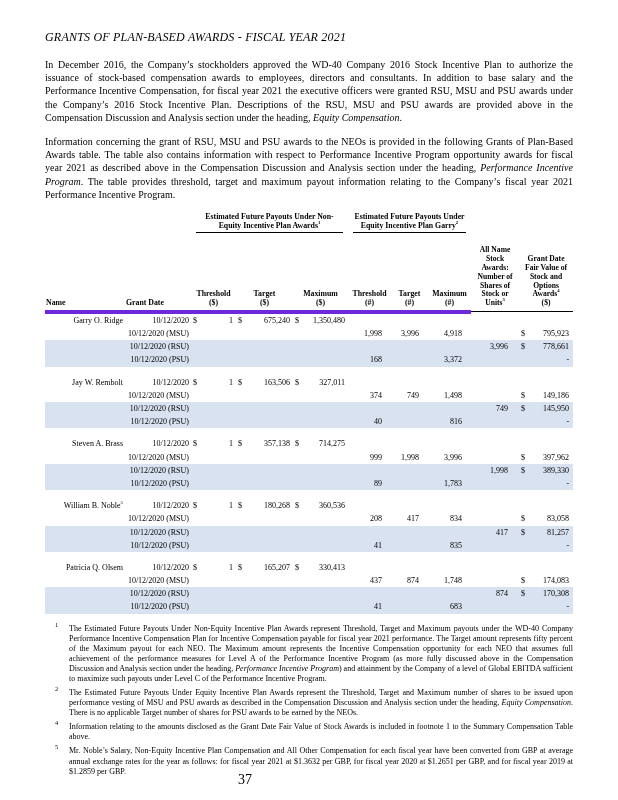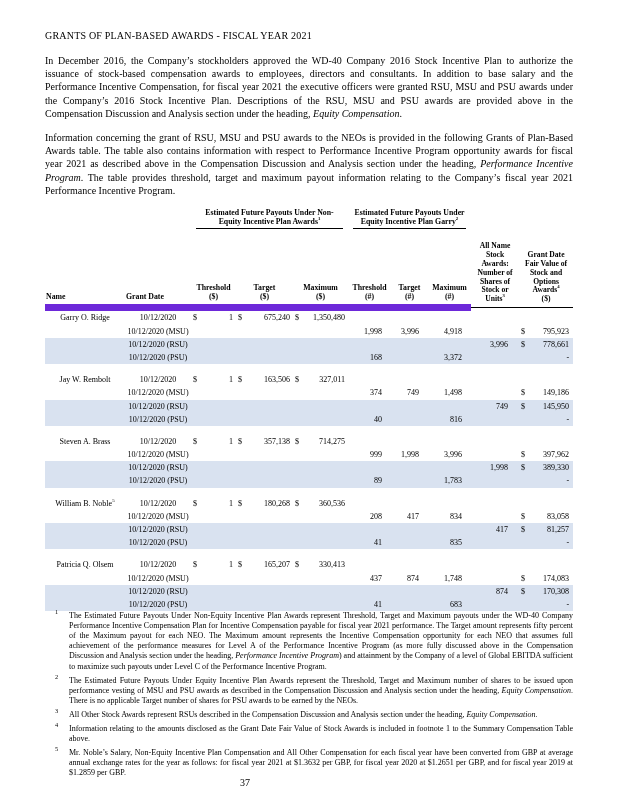--- a/index.html
+++ b/index.html
@@ -2,51 +2,51 @@
 <html><head>
 <meta charset="utf-8">
 <style>
   * { margin:0; padding:0; box-sizing:border-box; }
   html,body { background:#fff; }
   body {
     width:618px; height:800px; overflow:hidden; position:relative;
     font-family:"Liberation Serif","DejaVu Serif",serif; color:#000;
   }
   .page { padding:30px 45px 0 45px; }
-  .doc-title { font-size:10px; letter-spacing:.2px; margin-bottom:13px; font-weight:normal; }
+  .doc-title { font-size:12px; letter-spacing:.2px; margin-bottom:13px; font-weight:normal;font-style:italic; }
   .para { font-size:10px; line-height:1.32; text-align:justify; margin-bottom:11px; }
   .it { font-style:italic; }
   sup { font-size:.62em; vertical-align:super; line-height:0; }
 
   
   table.grants { border-collapse:collapse; table-layout:fixed; width:528px; margin-top:4px; }
   .grants th { font-weight:bold; font-size:7.8px; line-height:1.18; padding:0 1px 2px 1px; text-align:center; }
   .group-row th { height:44px; vertical-align:top; }
   .group-row th.nb { border:none; }
   .grp-inner { border-bottom:1px solid #000; padding-bottom:2px; margin:0 4px; text-align:center; }
-  .col-row th { height:56px; vertical-align:bottom; border-bottom:7px solid #6d28d9; padding-bottom:3px; }
+  .col-row th { height:56px; vertical-align:bottom; border-bottom:4px solid #6d28d9; padding-bottom:3px; }
   th.left { text-align:left; }
   th.tall { vertical-align:bottom; border-bottom:1px solid #000; font-size:7.6px; padding-bottom:3px; }
   .grants td { font-size:8px; line-height:1.15; padding:2px 2px; height:12px; vertical-align:middle; }
-  td.cname, td.cgrant { text-align:center; white-space:nowrap; }
+  td.cname, td.cgrant { text-align:right; white-space:nowrap; }
   td.money { text-align:right; padding-right:3px; }
   td.money .sym { float:left; }
   td.num { text-align:right; padding-right:9px; }
   td.other { padding-right:11px; }
   td.fv { padding-right:4px; }
   tr.shade td { background:#d9e2f0; }
   tr.spacer td { height:9px; background:#fff; padding:0; }
 
   
-  .footnotes { }
+  .footnotes { margin-top:10px; }
   .fn { display:flex; margin-bottom:4px; padding-left:10px; }
   .fn-num { width:14px; flex:none; font-size:6.3px; padding-top:1px; }
   .fn-text { flex:1; font-size:8px; line-height:1.26; text-align:justify; }
 
-  .page-number { position:absolute; bottom:12px; left:0; width:490px; text-align:center; font-size:10px; }
+  .page-number { position:absolute; bottom:12px; left:0; width:490px; text-align:center; font-size:14px; }
 </style>
 </head>
 <body>
 
 <div class="page">
 
   <h1 class="doc-title">GRANTS OF PLAN-BASED AWARDS - FISCAL YEAR 2021</h1>
 
   <div>
       <p class="para"><span>In December 2016, the Company’s stockholders approved the WD-40 Company 2016 Stock Incentive Plan to authorize the issuance of stock-based compensation awards to employees, directors and consultants. In addition to base salary and the Performance Incentive Compensation, for fiscal year 2021 the executive officers were granted RSU, MSU and PSU awards under the Company’s 2016 Stock Incentive Plan. Descriptions of the RSU, MSU and PSU awards are provided above in the Compensation Discussion and Analysis section under the heading, </span><span class="it">Equity Compensation</span><span>.</span></p>
@@ -352,24 +352,20 @@
   <div class="footnotes">
       <div class="fn">
         <sup class="fn-num">1</sup>
         <div class="fn-text"><span>The Estimated Future Payouts Under Non-Equity Incentive Plan Awards represent Threshold, Target and Maximum payouts under the WD-40 Company Performance Incentive Compensation Plan for Incentive Compensation payable for fiscal year 2021 performance. The Target amount represents fifty percent of the Maximum payout for each NEO. The Maximum amount represents the Incentive Compensation opportunity for each NEO that assumes full achievement of the performance measures for Level A of the Performance Incentive Program (as more fully discussed above in the Compensation Discussion and Analysis section under the heading, </span><span class="it">Performance Incentive Program</span><span>) and attainment by the Company of a level of Global EBITDA sufficient to maximize such payouts under Level C of the Performance Incentive Program.</span></div>
       </div>
       <div class="fn">
         <sup class="fn-num">2</sup>
         <div class="fn-text"><span>The Estimated Future Payouts Under Equity Incentive Plan Awards represent the Threshold, Target and Maximum number of shares to be issued upon performance vesting of MSU and PSU awards as described in the Compensation Discussion and Analysis section under the heading, </span><span class="it">Equity Compensation</span><span>. There is no applicable Target number of shares for PSU awards to be earned by the NEOs.</span></div>
       </div>
       <div class="fn">
-        <sup class="fn-num">3</sup>
-        <div class="fn-text"><span>All Other Stock Awards represent RSUs described in the Compensation Discussion and Analysis section under the heading, </span><span class="it">Equity Compensation</span><span>.</span></div>
-      </div>
-      <div class="fn">
         <sup class="fn-num">4</sup>
         <div class="fn-text"><span>Information relating to the amounts disclosed as the Grant Date Fair Value of Stock Awards is included in footnote 1 to the Summary Compensation Table above.</span></div>
       </div>
       <div class="fn">
         <sup class="fn-num">5</sup>
         <div class="fn-text"><span>Mr. Noble’s Salary, Non-Equity Incentive Plan Compensation and All Other Compensation for each fiscal year have been converted from GBP at average annual exchange rates for the year as follows: for fiscal year 2021 at $1.3632 per GBP, for fiscal year 2020 at $1.2651 per GBP, and for fiscal year 2019 at $1.2859 per GBP.</span></div>
       </div>
     </div>
 
 </div>

